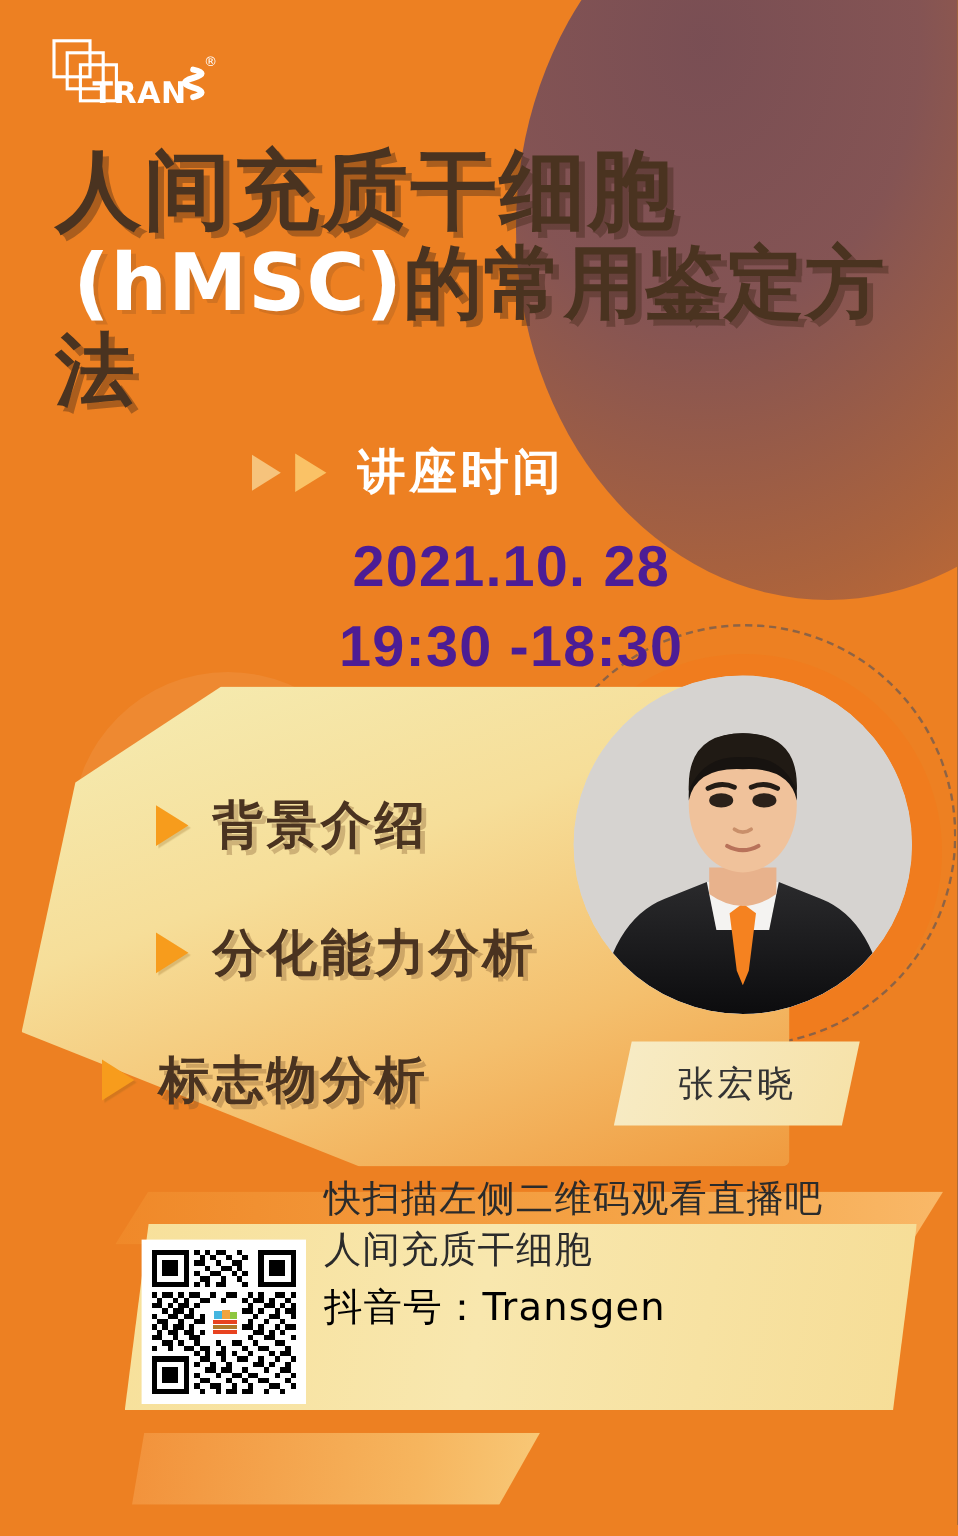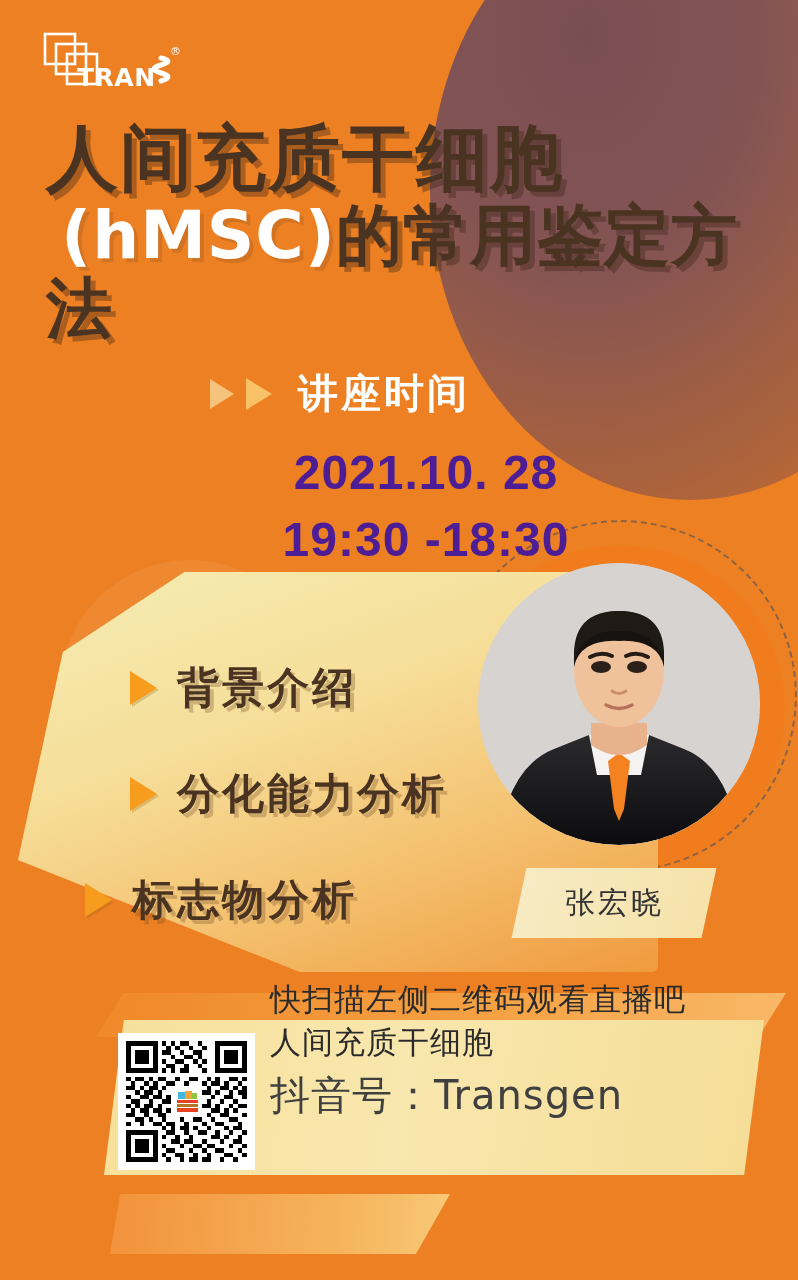--- a/index.html
+++ b/index.html
@@ -151,21 +151,21 @@
     position:absolute;left:118px;top:1033px;
     width:137px;height:137px;background:#ffffff;padding:4px;
   }
   .qr svg{display:block;}
   .banner-text{position:absolute;left:270px;top:978px;width:470px;}
   .banner-l1,.banner-l2{
     font-size:31px;color:#2b2b2b;letter-spacing:1px;line-height:1.38;
     font-family:"DejaVu Sans","Liberation Sans",sans-serif;
   }
   .banner-l3{
-    font-size:40px;color:#404040;letter-spacing:1px;line-height:1.4;margin-top:3px;
+    font-size:32px;color:#000000;letter-spacing:1px;line-height:1.4;margin-top:3px;
     font-family:"DejaVu Sans","Liberation Sans",sans-serif;
   }
   .footer-shape{
     position:absolute;left:110px;top:1194px;
     width:340px;height:60px;
     background:linear-gradient(95deg,#F2923B 0%,#F6B55E 70%,#F8C877 100%);
     clip-path:polygon(3% 0%, 100% 0%, 90% 100%, 0% 100%);
   }
 </style>
 </head>

